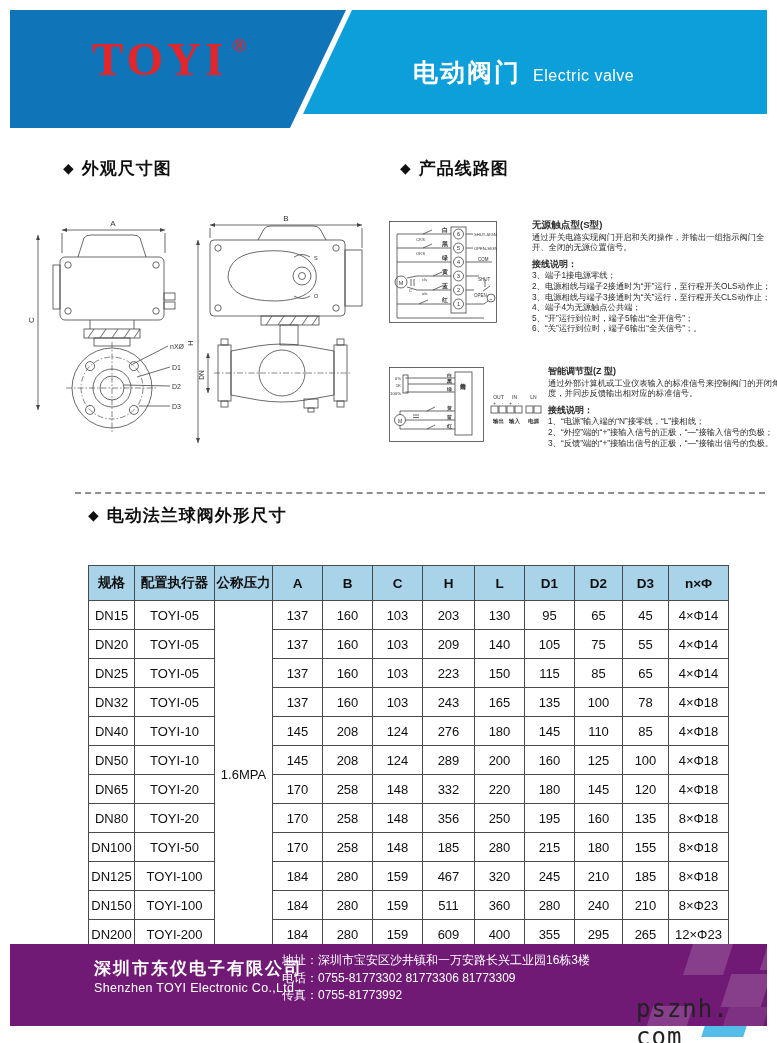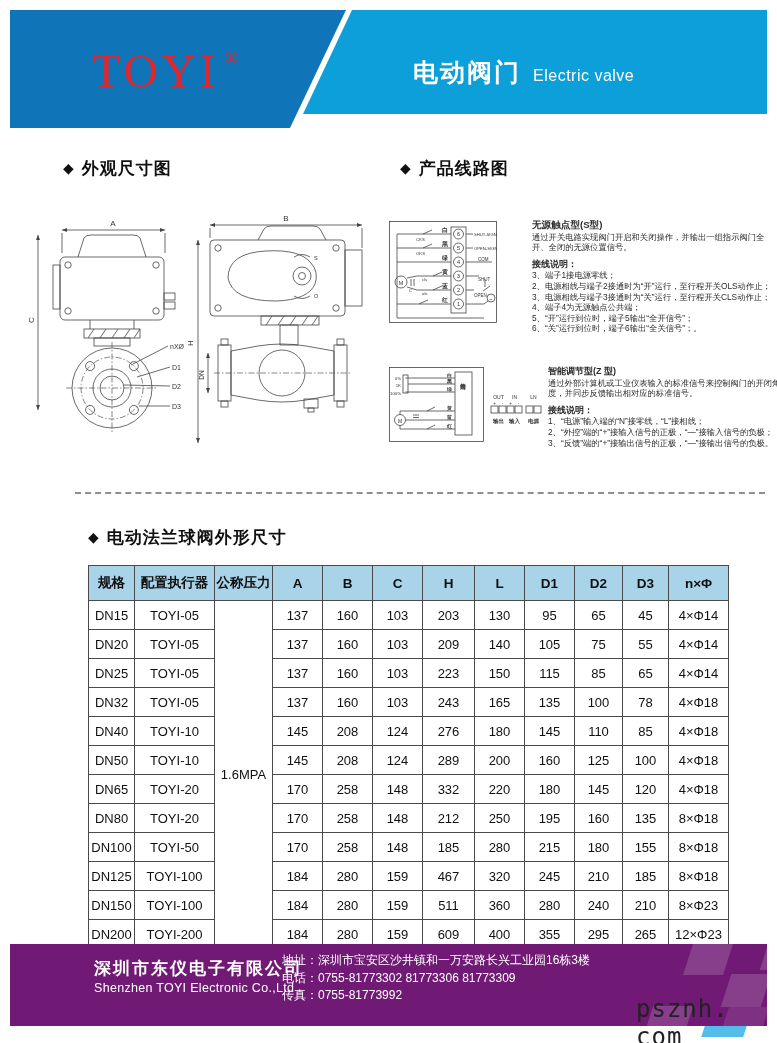--- a/index.html
+++ b/index.html
@@ -1,22 +1,22 @@
 <!DOCTYPE html>
 <html><head>
 <meta charset="utf-8">
 <style>
   html,body{margin:0;padding:0;background:#fff;}
   .page{position:relative;width:777px;height:1043px;background:#fff;overflow:hidden;
         font-family:"Liberation Sans","DejaVu Sans",sans-serif;color:#111;}
   .abs{position:absolute;}
 
   
-  .logo{left:92px;top:48px;font-family:"Liberation Serif","DejaVu Serif",serif;
-        font-weight:normal;font-size:47px;line-height:1;color:#E2262B;letter-spacing:4px;}
+  .logo{left:92px;top:36px;font-family:"Liberation Serif","DejaVu Serif",serif;
+        font-weight:bold;font-size:47px;line-height:1;color:#E2262B;letter-spacing:4px;}
   .logo sup{font-size:19px;position:relative;top:-6px;margin-left:5px;letter-spacing:0;}
   .head-title{left:413px;top:56px;display:flex;align-items:baseline;gap:12px;color:#fff;}
   .head-title .cn{font-size:25px;font-weight:bold;letter-spacing:2px;}
   .head-title .en{font-size:16px;font-weight:normal;letter-spacing:0.5px;}
 
   .sec-head{font-size:17px;font-weight:bold;color:#101010;letter-spacing:1px;white-space:nowrap;}
   .sec-head .dia{font-size:14px;margin-right:7px;position:relative;top:-1px;}
 
   
   .cblock{font-size:8.3px;line-height:10.6px;color:#2b2b2b;}
@@ -289,21 +289,21 @@
     <div class="ct" style="font-size:9px">智能调节型(Z 型)</div>
     <div class="cd">通过外部计算机或工业仪表输入的标准信号来控制阀门的开闭角度，并同步反馈输出相对应的标准信号。</div>
     <div class="cw">接线说明：</div>
     <div class="ci">1、“电源”输入端的“N”接零线，“L”接相线；</div>
     <div class="ci">2、“外控”端的“+”接输入信号的正极，“—”接输入信号的负极；</div>
     <div class="ci">3、“反馈”端的“+”接输出信号的正极，“—”接输出信号的负极。</div>
   </div>
 
   <div class="abs divider"></div>
 
-  <div class="abs sec-head" style="left:88px;top:526px">
+  <div class="abs sec-head" style="left:88px;top:504px">
     <span class="dia">◆</span><span>电动法兰球阀外形尺寸</span>
   </div>
 
   <div class="abs dims">
     <table>
       <colgroup>
         <col style="width:46px">
           <col style="width:80px">
           <col style="width:58px">
         <col style="width:50px">
@@ -424,21 +424,21 @@
             <td>145</td>
             <td>120</td>
             <td>4×Φ18</td>
           </tr>
           <tr>
             <td>DN80</td>
             <td>TOYI-20</td>
             <td>170</td>
             <td>258</td>
             <td>148</td>
-            <td>212</td>
+            <td>356</td>
             <td>250</td>
             <td>195</td>
             <td>160</td>
             <td>135</td>
             <td>8×Φ18</td>
           </tr>
           <tr>
             <td>DN100</td>
             <td>TOYI-50</td>
             <td>170</td>

